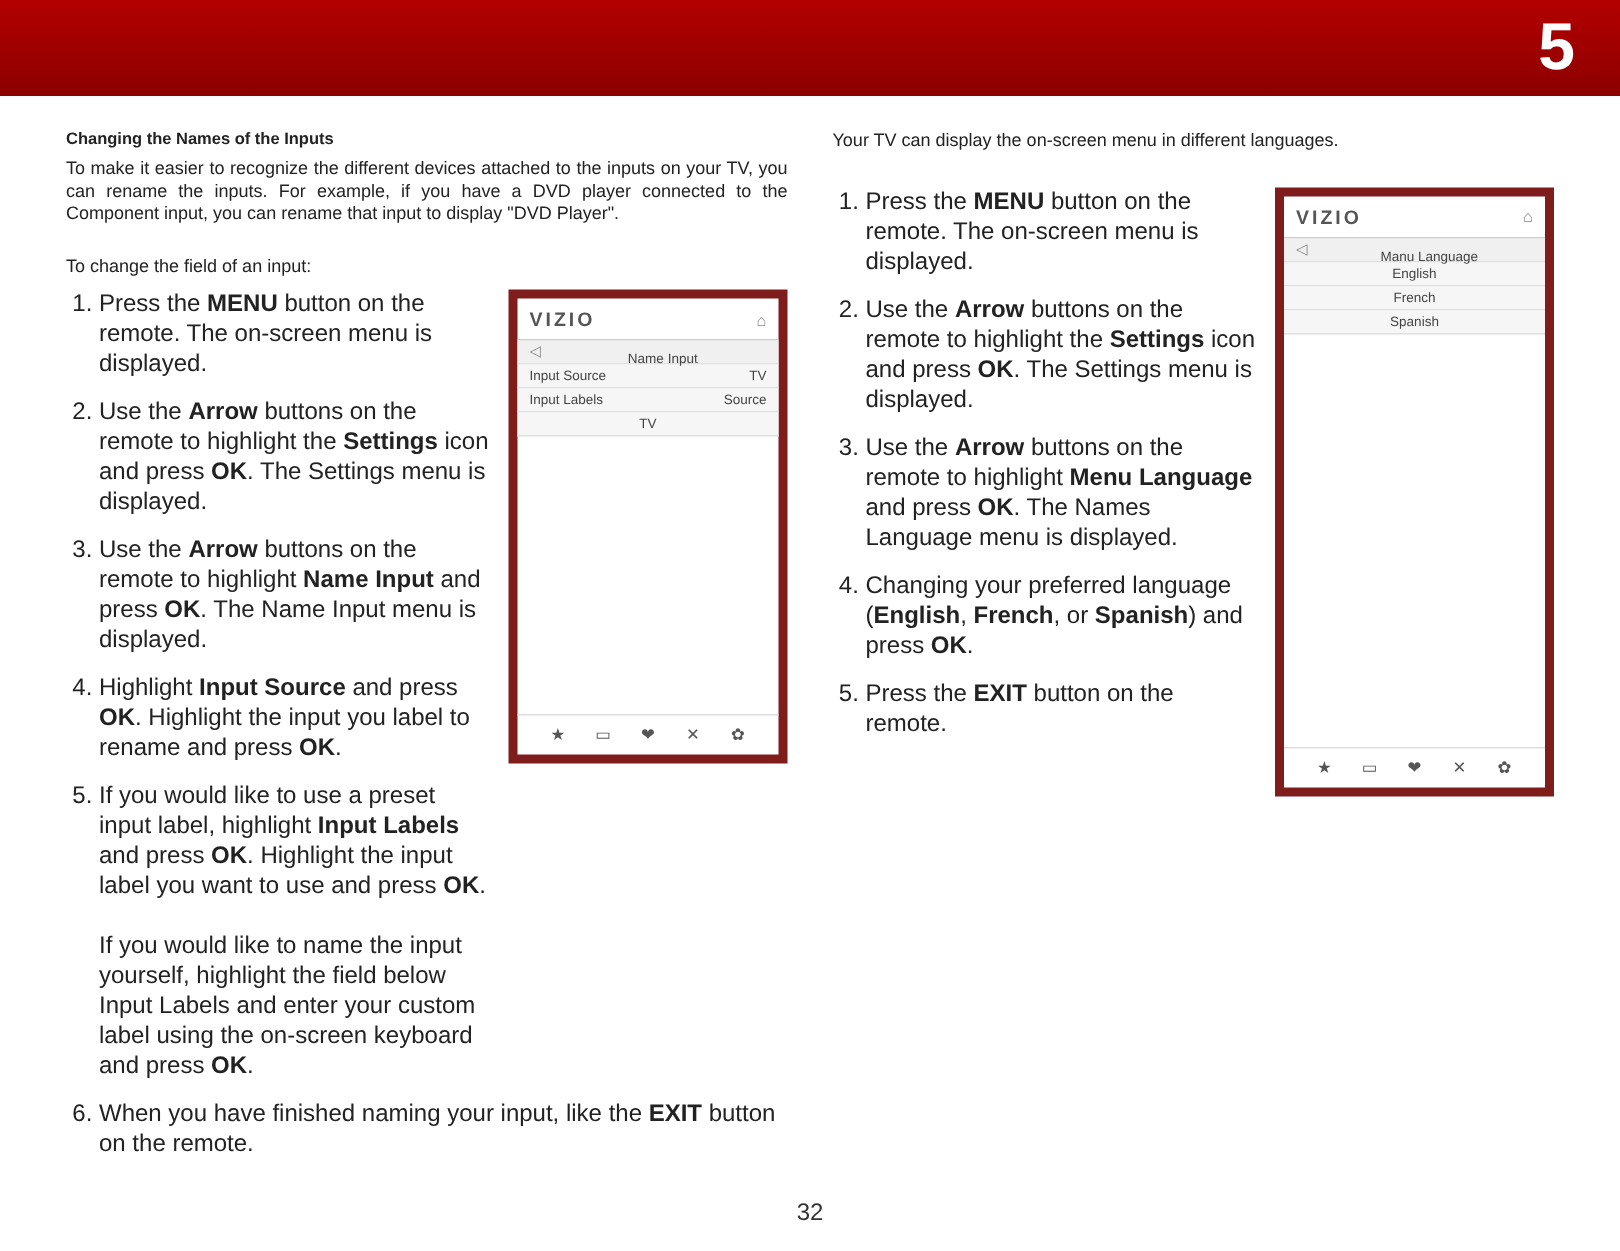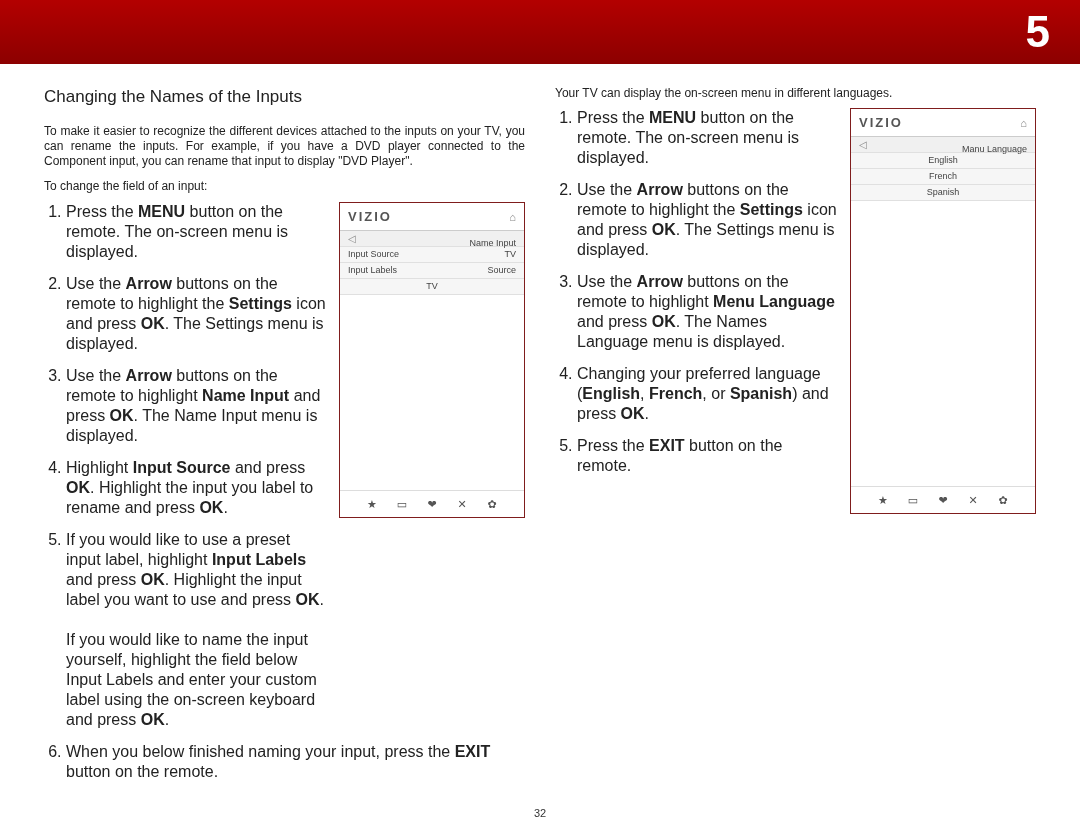--- a/index.html
+++ b/index.html
@@ -36,49 +36,49 @@
     bottom: 40px;
     display: flex;
     gap: 30px;
   }
   .col {
     flex: 1;
     display: flex;
     flex-direction: column;
   }
   h3 {
-    font-size: 17px;
-    font-weight: normal;
-    margin-bottom: 16px;
+    font-size: 11px;
+    font-weight: bold;
+    margin-bottom: 5px;
   }
   .para {
     font-size: 12px;
     line-height: 1.25;
     text-align: justify;
-    margin-bottom: 7px;
-  }
-  .lead { margin-bottom: 10px; }
+    margin-bottom: 24px;
+  }
+  .lead { margin-bottom: 20px; }
   .instr { margin-bottom: 8px; }
   .body-row { display: flex; gap: 12px; }
   .text-col { flex: 1; }
   .steps {
     list-style: decimal;
     padding-left: 22px;
   }
   .steps li {
     font-size: 16px;
     line-height: 1.25;
     margin-bottom: 12px;
     text-align: left;
   }
   .steps li b { font-weight: bold; }
   
   .panel {
     width: 186px;
-    border: 1px solid #7f1d1d;
+    border: 6px solid #7f1d1d;
     background: #fff;
     flex-shrink: 0;
     font-size: 10px;
     display: flex;
     flex-direction: column;
     position: relative;
   }
   .panel-hdr {
     display: flex;
     align-items: center;
@@ -113,37 +113,37 @@
   .menu-row.centered { justify-content: center; }
   .menu-row .back-caret {
     color: #888;
     margin-right: 8px;
     font-size: 10px;
   }
   .menu-row.title {
     justify-content: flex-start;
     background: #f0f0f0;
   }
-  .menu-row.title .label { flex: 1; text-align: right; padding-left: 4px; margin-top: 11px; }
+  .menu-row.title .label { flex: 1; text-align: center; padding-left: 4px; margin-top: 11px; }
   .panel-fill { flex: 1; }
   .panel-footer {
     display: flex;
     justify-content: center;
     gap: 14px;
     padding: 6px 0 6px 0;
     border-top: 1px solid #ddd;
     color: #555;
     font-size: 11px;
   }
   .panel-footer .fi { width: 16px; text-align: center; }
   .pagenum {
     position: absolute;
     left: 0; right: 0; bottom: 14px;
     text-align: center;
-    font-size: 11px;
+    font-size: 16px;
     color: #333;
   }
   .panel1 { height: 316px; }
   .panel2 { height: 406px; }
 </style>
 </head>
 <body>
 
 <div class="red-banner">
   <span class="chapter-num">5</span>
@@ -198,21 +198,21 @@
           <span class="fi">★</span>
           <span class="fi">▭</span>
           <span class="fi">❤</span>
           <span class="fi">✕</span>
           <span class="fi">✿</span>
         </div>
       </div>
     </div>
 
     <ol class="steps" start="6">
-      <li><span>When you below finished naming your input, press the </span><b>EXIT</b><span> button on the remote.</span></li>
+      <li><span>When you have finished naming your input, like the </span><b>EXIT</b><span> button on the remote.</span></li>
     </ol>
   </div>
 
   <div class="col">
     <p class="para">Your TV can display the on-screen menu in different languages.</p>
 
     <div class="body-row">
       <div class="text-col">
         <ol class="steps">
           <li><span>Press the </span><b>MENU</b><span> button on the remote. The on-screen menu is displayed.</span></li>

